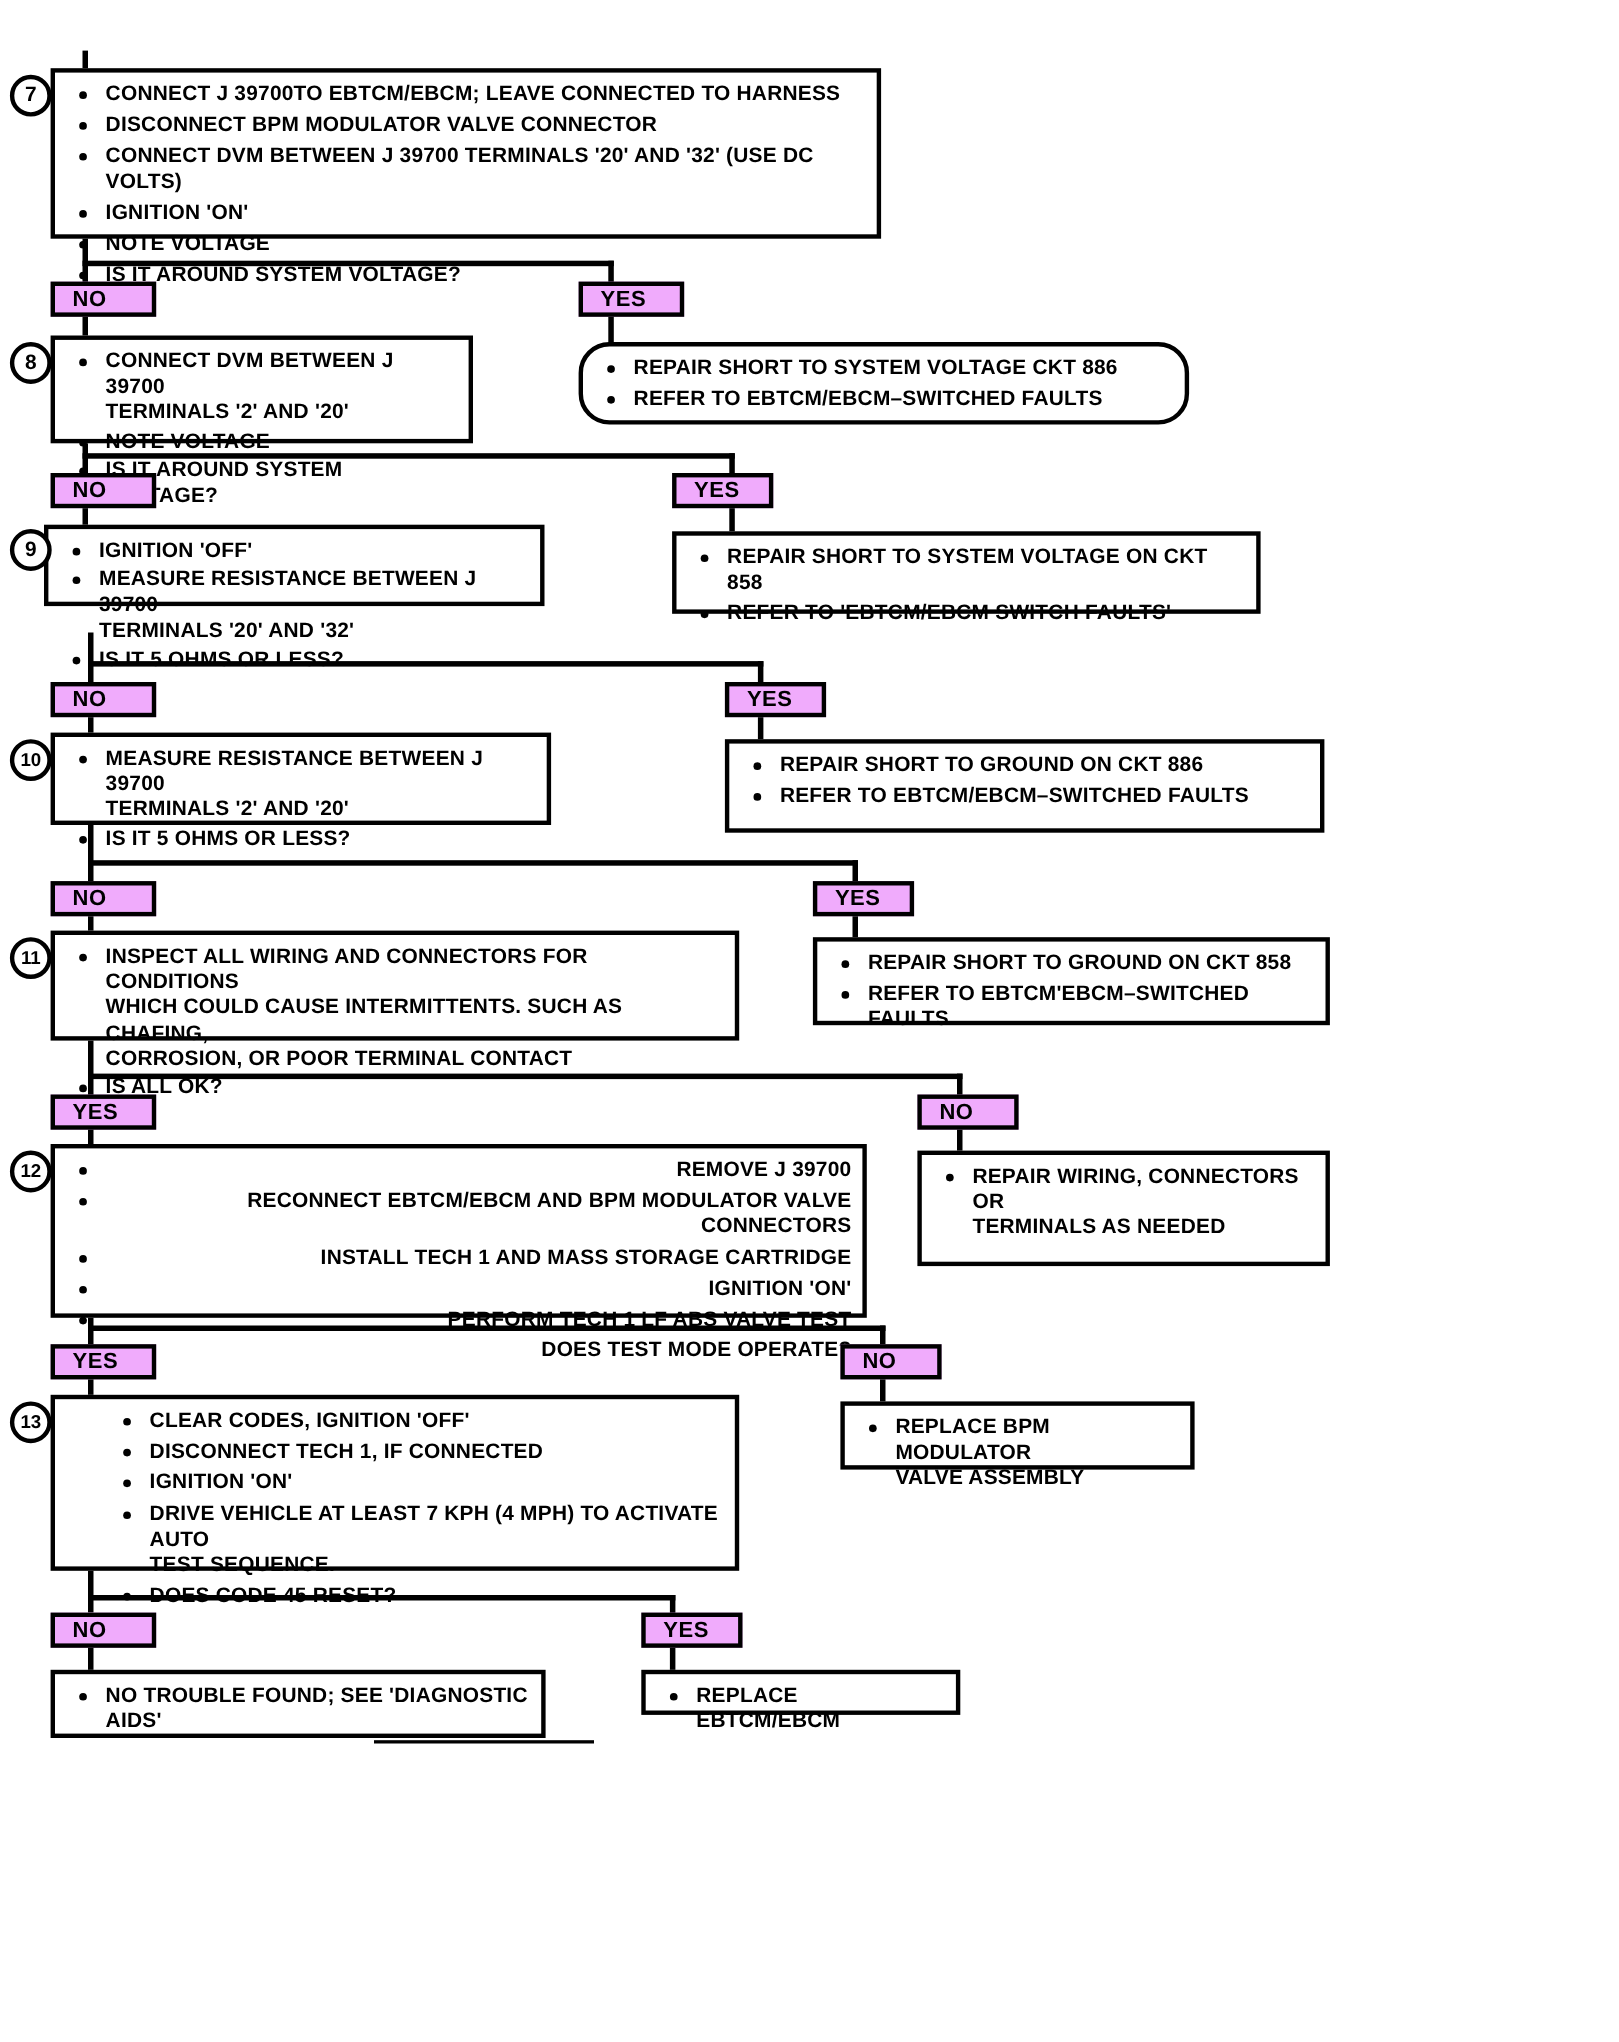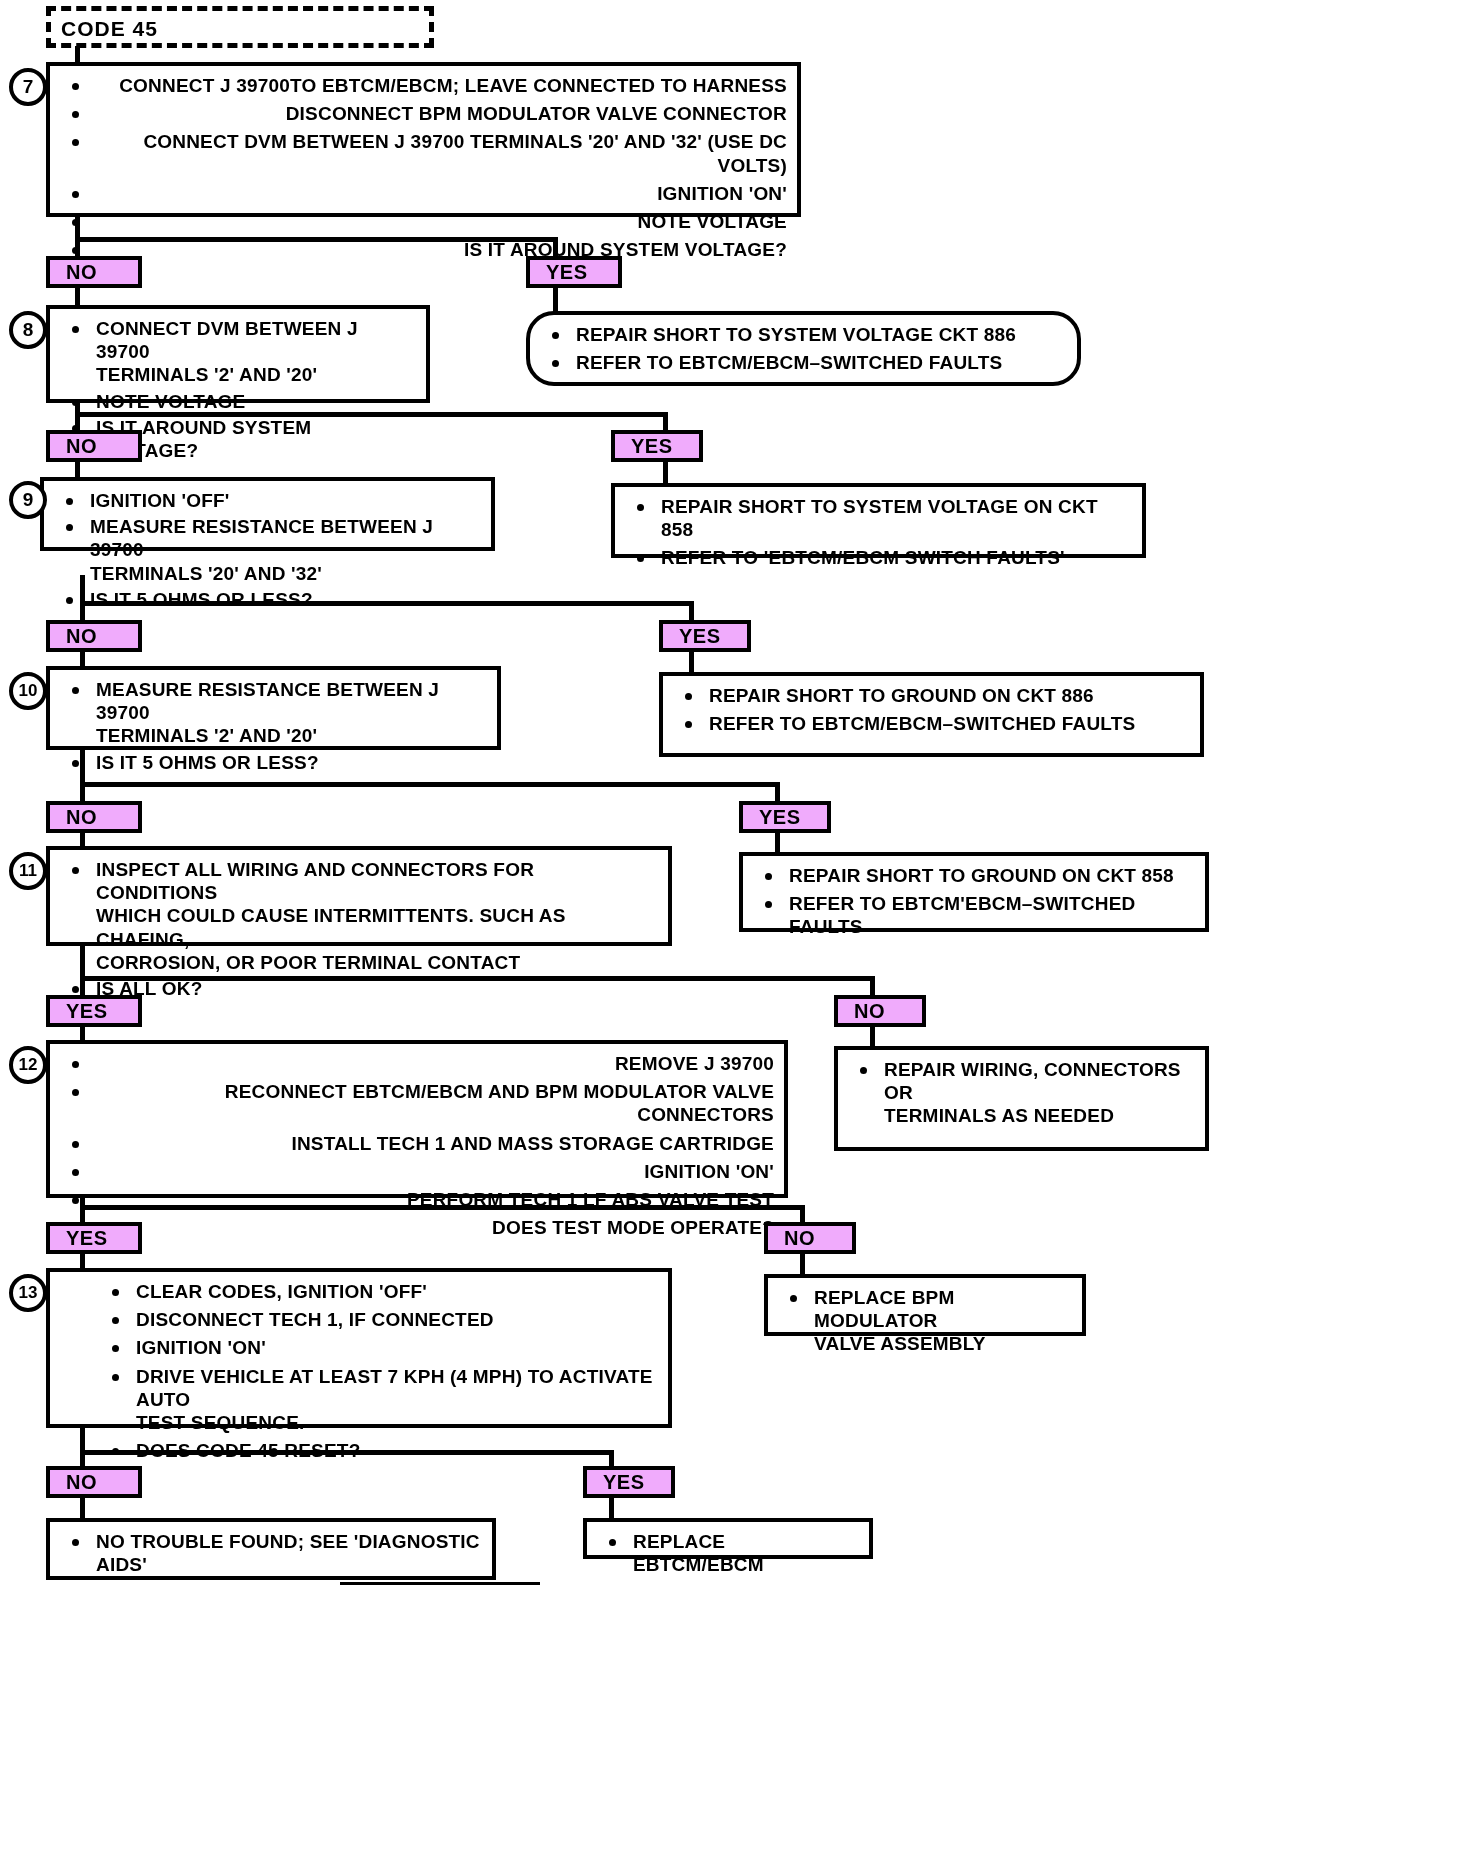--- a/index.html
+++ b/index.html
@@ -110,28 +110,25 @@
     font-weight: bold;
     letter-spacing: 1px;
     color: #000;
   }
 </style>
 </head>
 <body>
 
 <div id="sheet">
 
-  <div class="box-dashed" style="left:46px; top:6px; width:388px; height:42px;">
-    <span class="code-title">CODE 45</span>
-  </div>
 
   <div class="line-v" style="left:75px; top:46px; height:22px;"></div>
 
   <div class="step-circle" style="left:9px; top:68px;">7</div>
-  <div class="box" style="left:46px; top:62px; width:755px; height:155px;text-align:right;">
+  <div class="box" style="left:46px; top:62px; width:755px; height:155px;">
     <ul class="bullets">
       <li>CONNECT J 39700TO EBTCM/EBCM; LEAVE CONNECTED TO HARNESS</li>
       <li>DISCONNECT BPM MODULATOR VALVE CONNECTOR</li>
       <li>CONNECT DVM BETWEEN J 39700 TERMINALS '20' AND '32' (USE DC VOLTS)</li>
       <li>IGNITION 'ON'</li>
       <li>NOTE VOLTAGE</li>
       <li>IS IT AROUND SYSTEM VOLTAGE?</li>
     </ul>
   </div>
 

